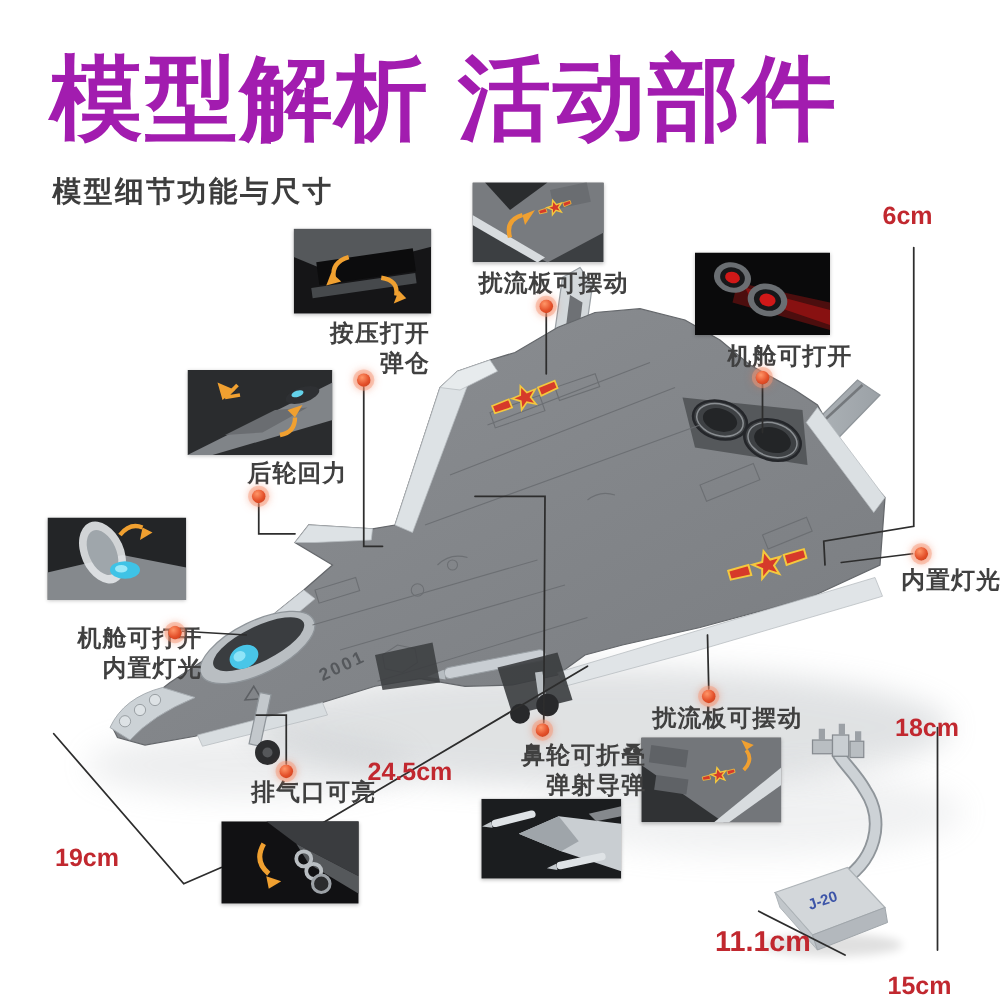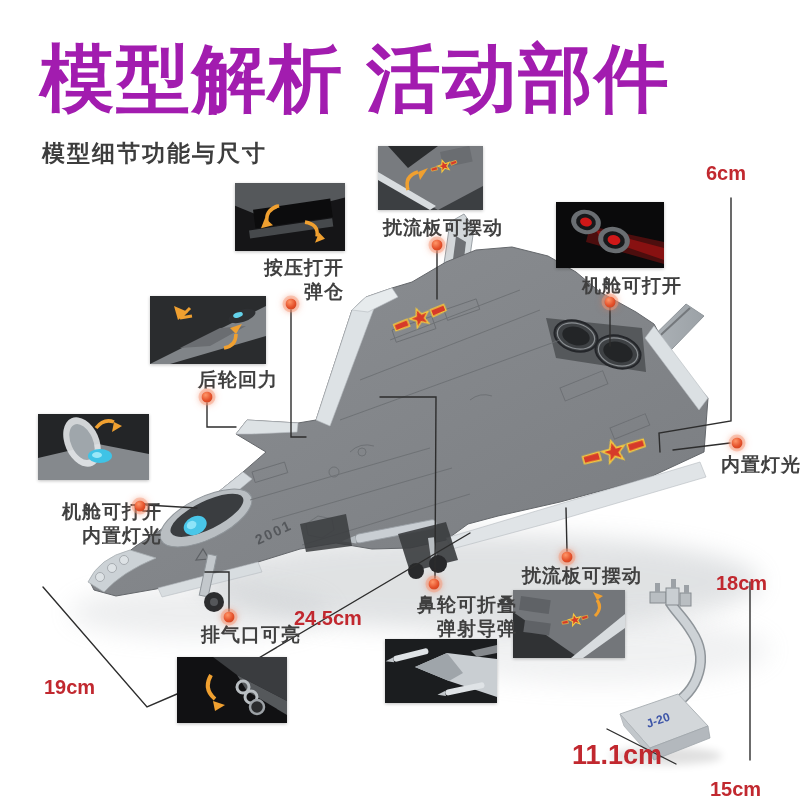--- a/index.html
+++ b/index.html
@@ -334,14 +334,14 @@
 <span class="dot" style="left:140px;top:506px"></span>
 <span class="dot" style="left:229px;top:617px"></span>
 <span class="dot" style="left:434px;top:584px"></span>
 <span class="dot" style="left:567px;top:557px"></span>
 <span class="dot" style="left:737px;top:443px"></span>
 
 <div class="dim" style="left:706px;top:162px">6cm</div>
 <div class="dim" style="left:44px;top:676px">19cm</div>
 <div class="dim" style="left:294px;top:607px">24.5cm</div>
 <div class="dim" style="left:716px;top:572px">18cm</div>
-<div class="dim" style="left:572px;top:740px;font-size:27px">11.1cm</div>
+<div class="dim" style="left:572px;top:740px;font-size:23px">11.1cm</div>
 <div class="dim" style="left:710px;top:778px">15cm</div>
 
 </body></html>

